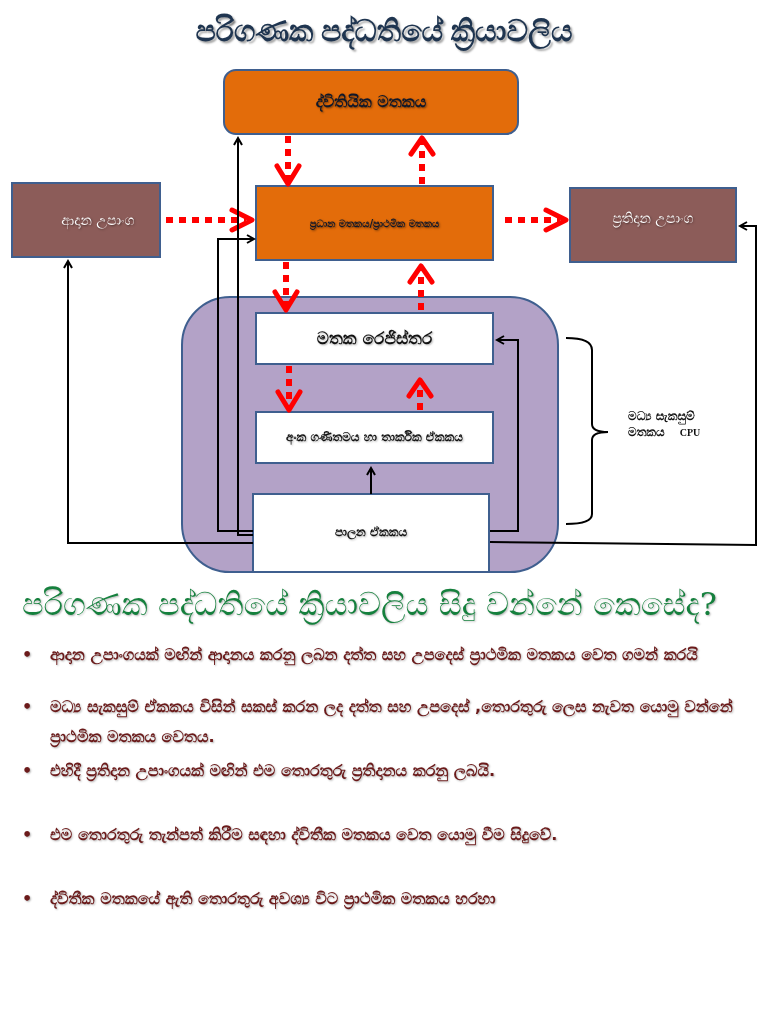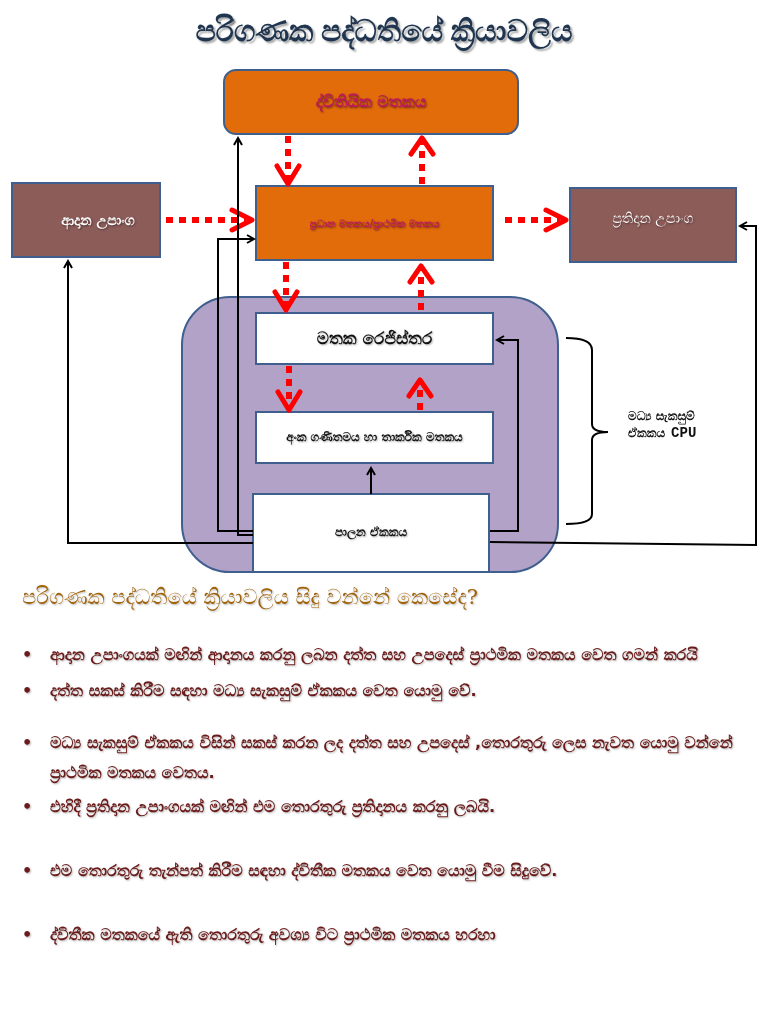--- a/index.html
+++ b/index.html
@@ -8,31 +8,31 @@
   .title {
     position: absolute; left: 0; top: 14px; width: 768px; text-align: center;
     font-family: Liberation Serif, serif; font-size: 30px; font-weight: bold; color: #1f3550;
     text-shadow: 2px 2px 2px rgba(0,0,0,0.35);
   }
   svg.diagram { position: absolute; left: 0; top: 0; }
   .box-label {
     position: absolute; display: flex; align-items: center; justify-content: center;
     text-align: center; line-height: 1.3; box-sizing: border-box; padding: 4px 8px;
   }
-  .lbl-orange { color: #be185d; font-size: 15px; font-weight: bold; text-shadow: 1px 1px 2px rgba(0,0,0,0.5); }
+  .lbl-orange { color: #0f172a; font-size: 15px; font-weight: bold; text-shadow: 1px 1px 2px rgba(0,0,0,0.5); }
   .lbl-brown { color: #ffffff; font-size: 14px; text-shadow: 1px 1px 2px rgba(0,0,0,0.5); }
   .lbl-white { color: #111111; font-weight: bold; text-shadow: 1px 1px 2px rgba(0,0,0,0.3); }
   .cpu-label {
     position: absolute; left: 628px; top: 408px; width: 110px; font-size: 12px; font-weight: bold;
     color: #111; line-height: 1.35;
   }
-  .cpu-label .en { font-family: Liberation Mono, monospace; font-size: 14px; margin-left: 6px; }
+  .cpu-label .en { font-family: Liberation Serif, serif; font-size: 10px; margin-left: 15px; }
   .subtitle {
     position: absolute; left: 22px; top: 585px; width: 740px;
-    font-family: "DejaVu Serif", serif; font-size: 21px; color: #a16207;
+    font-family: "DejaVu Serif", serif; font-size: 32px; color: #15803d;
     text-shadow: 1px 1px 2px rgba(0,0,0,0.3);
   }
   ul.bullets { position: absolute; left: 22px; top: 640px; width: 740px; margin: 0; padding: 0; list-style: none; }
   ul.bullets li {
     position: relative; padding-left: 28px; color: #6b1a1a; font-weight: bold; font-size: 16px;
     line-height: 30px; text-shadow: 1px 1px 2px rgba(0,0,0,0.3);
   }
   ul.bullets li::before { content: "\2022"; position: absolute; left: 0; top: 0; color: #6b1a1a; font-size: 16px; }
   ul.bullets li.gap { margin-top: 34px; }
 </style>
@@ -92,32 +92,31 @@
     <polyline points="371,494 371,468" marker-end="url(#blk)"></polyline>
     <polyline points="490,531 518,531 518,340 497,340" marker-end="url(#blk)"></polyline>
     <polyline points="490,542 756,545 756,226 740,226" marker-end="url(#blk)"></polyline>
   </g>
 
   <path d="M566,338 Q592,338 592,350 L592,424 Q592,432 608,432 Q592,432 592,440 L592,514 Q592,524 566,524" fill="none" stroke="#000" stroke-width="2"></path>
 </svg>
 
 <div class="box-label lbl-orange" style="left:224px;top:70px;width:294px;height:64px;font-size:16px;">ද්විතියික මතකය</div>
 <div class="box-label lbl-orange" style="left:256px;top:186px;width:237px;height:74px;font-size:10px;">ප්‍රධාන මතකය/ප්‍රාථමික මතකය</div>
-<div class="box-label lbl-brown" style="left:12px;top:183px;width:172px;height:74px;font-weight:bold;">ආදාන උපාංග</div>
+<div class="box-label lbl-brown" style="left:12px;top:183px;width:172px;height:74px;">ආදාන උපාංග</div>
 <div class="box-label lbl-brown" style="left:570px;top:188px;width:166px;height:60px;">ප්‍රතිදාන උපාංග</div>
 <div class="box-label lbl-white" style="left:256px;top:313px;width:237px;height:51px;font-size:17px;">මතක රෙජිස්තර</div>
-<div class="box-label lbl-white" style="left:256px;top:412px;width:237px;height:51px;font-size:12px;">අංක ගණිතමය හා තාර්කික මතකය</div>
+<div class="box-label lbl-white" style="left:256px;top:412px;width:237px;height:51px;font-size:12px;">අංක ගණිතමය හා තාර්කික ඒකකය</div>
 <div class="box-label lbl-white" style="left:253px;top:494px;width:236px;height:78px;font-size:12px;">පාලන ඒකකය</div>
 
 <div class="cpu-label">
-  <span>මධ්‍ය සැකසුම් ඒකකය</span><span class="en">CPU</span>
+  <span>මධ්‍ය සැකසුම් මතකය</span><span class="en">CPU</span>
 </div>
 
 <div class="subtitle">පරිගණක පද්ධතියේ ක්‍රියාවලිය සිදු වන්නේ කෙසේද?</div>
 
 <ul class="bullets">
   <li>ආදාන උපාංගයක් මඟින් ආදානය කරනු ලබන දත්ත සහ උපදෙස් ප්‍රාථමික මතකය වෙත ගමන් කරයි</li>
-  <li style="margin-top:6px;">දත්ත සකස් කිරීම සඳහා මධ්‍ය සැකසුම් ඒකකය වෙත යොමු වේ.</li>
   <li style="margin-top:22px;">මධ්‍ය සැකසුම් ඒකකය විසින් සකස් කරන ලද දත්ත සහ උපදෙස් ,තොරතුරු ලෙස නැවත යොමු වන්නේ ප්‍රාථමික මතකය වෙතය.</li>
   <li style="margin-top:4px;">එහිදී ප්‍රතිදාන උපාංගයක් මඟින් එම තොරතුරු ප්‍රතිදානය කරනු ලබයි.</li>
   <li class="gap">එම තොරතුරු තැන්පත් කිරීම සඳහා ද්විතීක මතකය වෙත යොමු වීම සිදුවේ.</li>
   <li class="gap">ද්විතීක මතකයේ ඇති තොරතුරු අවශ්‍ය විට ප්‍රාථමික මතකය හරහා</li>
 </ul>
 
 </body></html>

